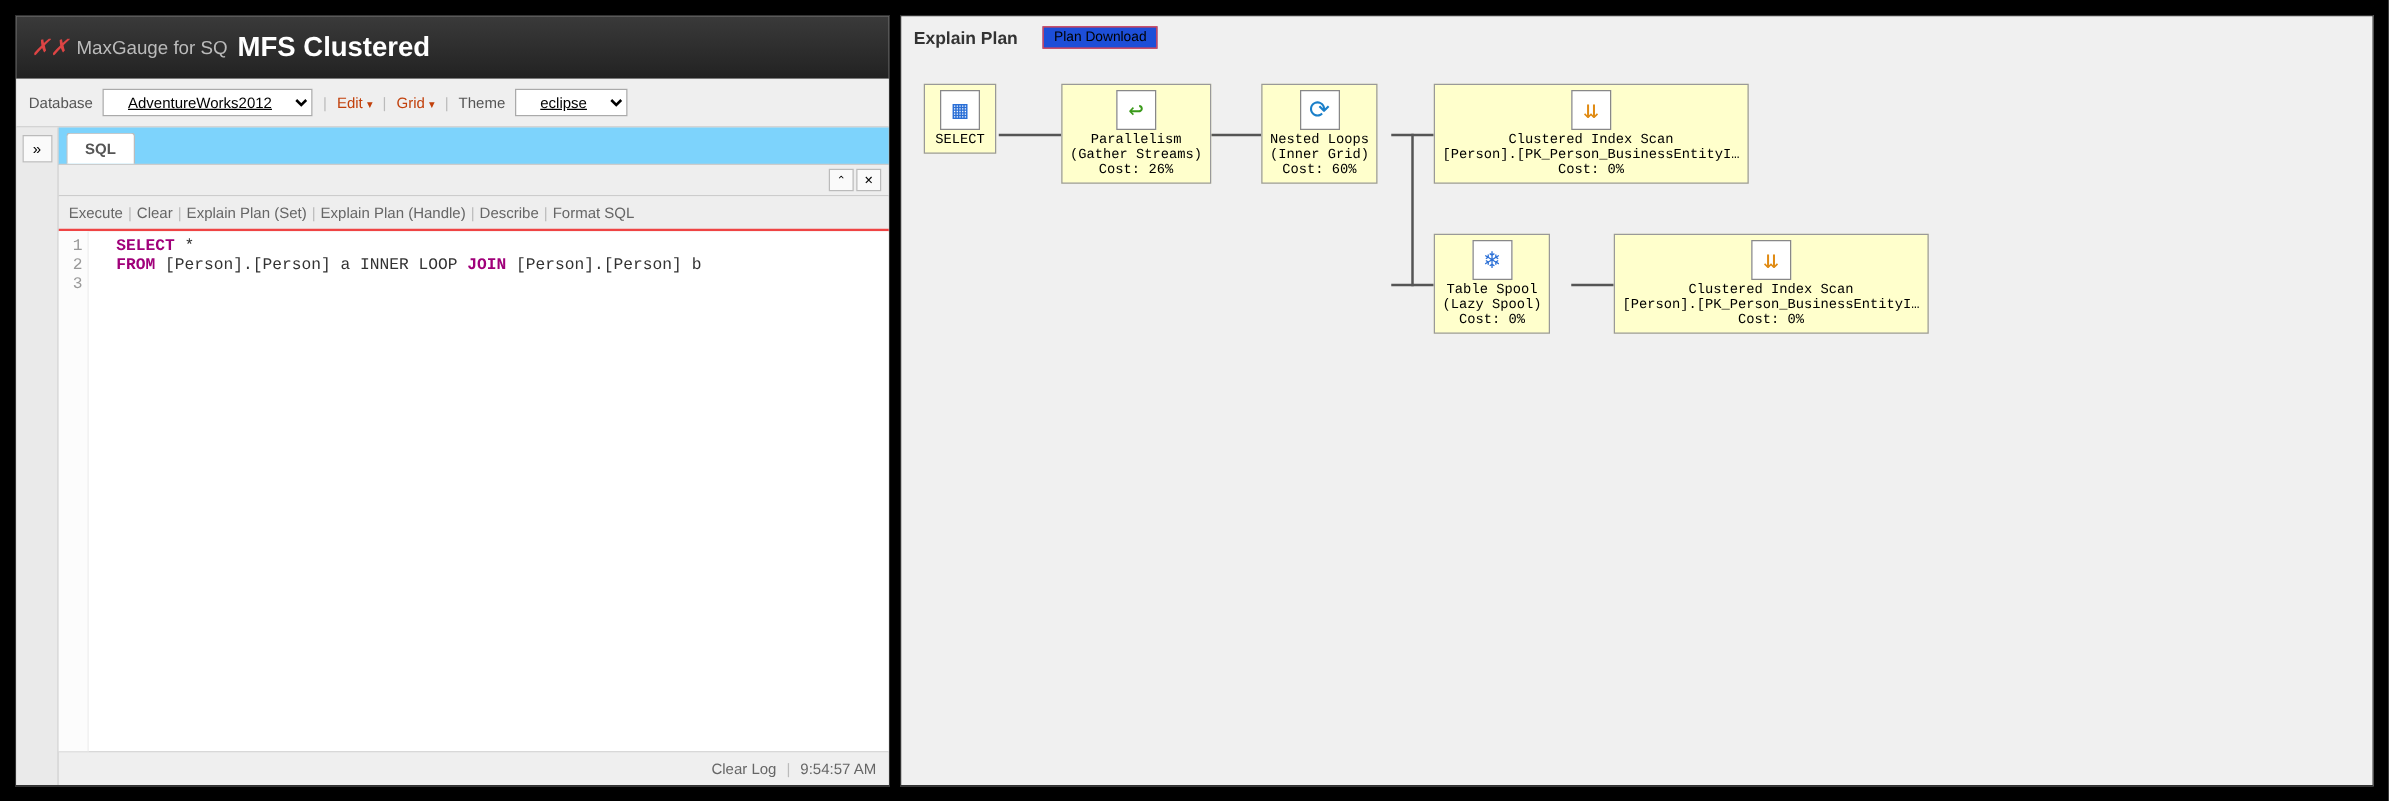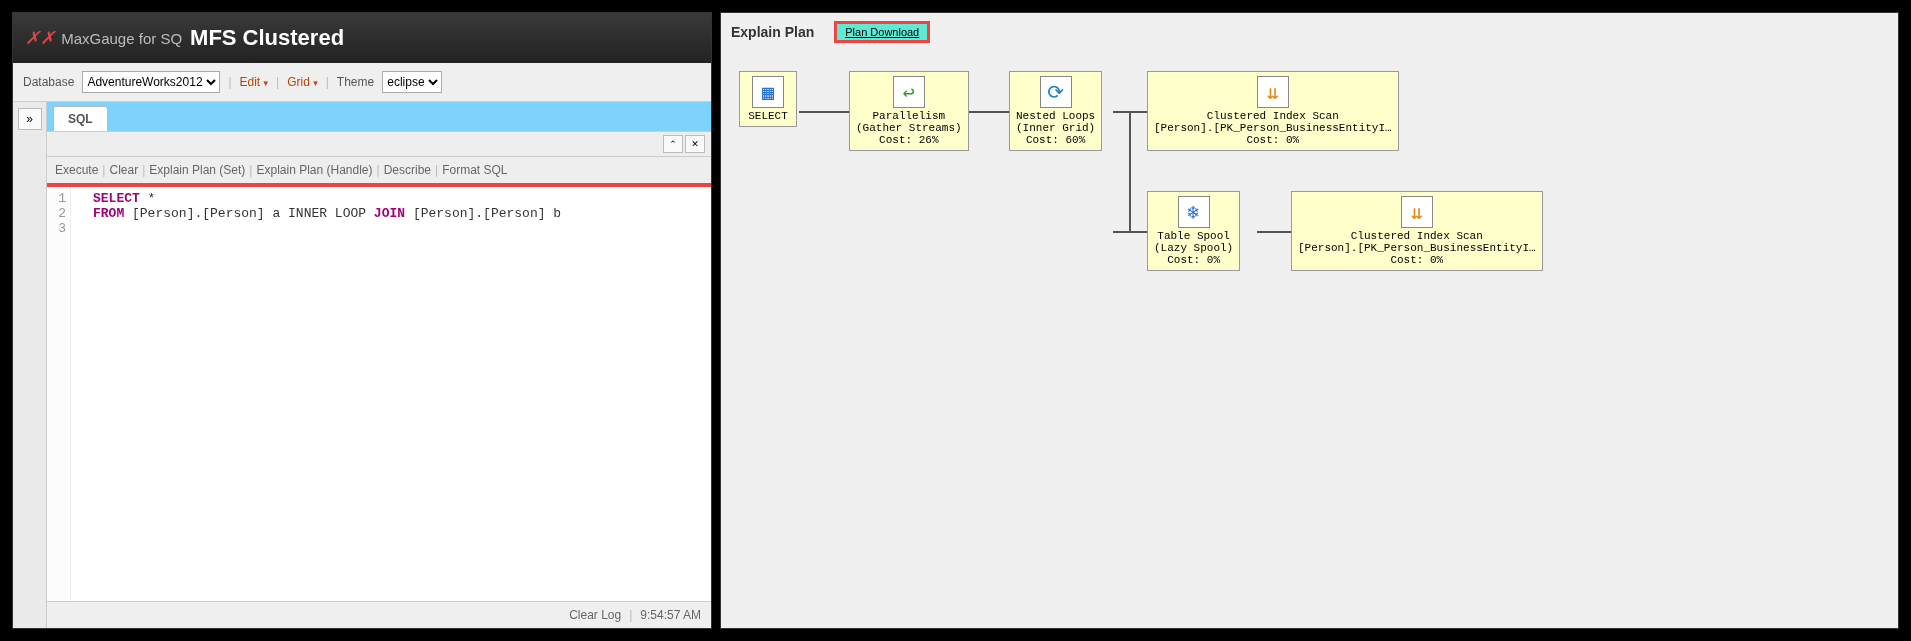--- a/index.html
+++ b/index.html
@@ -37,22 +37,23 @@
     padding: 8px 10px;
     gap: 8px;
     border-bottom: 1px solid #ccc;
     background: #efefef;
     color: #555;
   }
   .toolbar-row .divider { color: #bbb; }
   .select-db, .select-theme {
     border: 1px solid #aaa;
     background: #fff;
-    padding: 2px 0;
+    padding: 2px 15px;
     font-size: 12px;
+    text-decoration: underline;
   }
   .menu-link { cursor: pointer; color: #c2410c; }
   .caret { font-size: 9px; }
   .body-row {
     flex: 1;
     display: flex;
   }
   .expand-btn {
     width: 34px;
     display: flex;
@@ -106,21 +107,21 @@
     margin-left: 2px;
     cursor: pointer;
     font-size: 9px;
   }
   .action-row {
     display: flex;
     gap: 4px;
     align-items: flex-start;
     background: #eee;
     padding: 6px 8px;
-    border-bottom: 4px solid #ef4444;
+    border-bottom: 2px solid #ef4444;
     color: #666;
   }
   .action-row span { cursor: pointer; }
   .action-row .sep { color: #bbb; }
   .editor {
     flex: 1;
     background: #fff;
     display: flex;
     font-family: "Courier New", monospace;
     font-size: 13px;
@@ -162,26 +163,25 @@
     flex-direction: column;
   }
   .ep-header {
     display: flex;
     align-items: center;
     gap: 20px;
     margin-bottom: 8px;
   }
   .ep-header h3 { font-size: 14px; color: #333; font-weight: bold; }
   .ep-header button {
-    background: #5eead4;
-    border: 3px solid #ef4444;
+    background: #1d4ed8;
+    border: 1px solid #ef4444;
     padding: 2px 8px;
     font-size: 11px;
     cursor: pointer;
-    text-decoration: underline;
   }
   .plan-canvas {
     flex: 1;
     position: relative;
   }
   .plan-node {
     position: absolute;
     background: #ffffcc;
     border: 1px solid #999;
     font-family: "Courier New", monospace;

